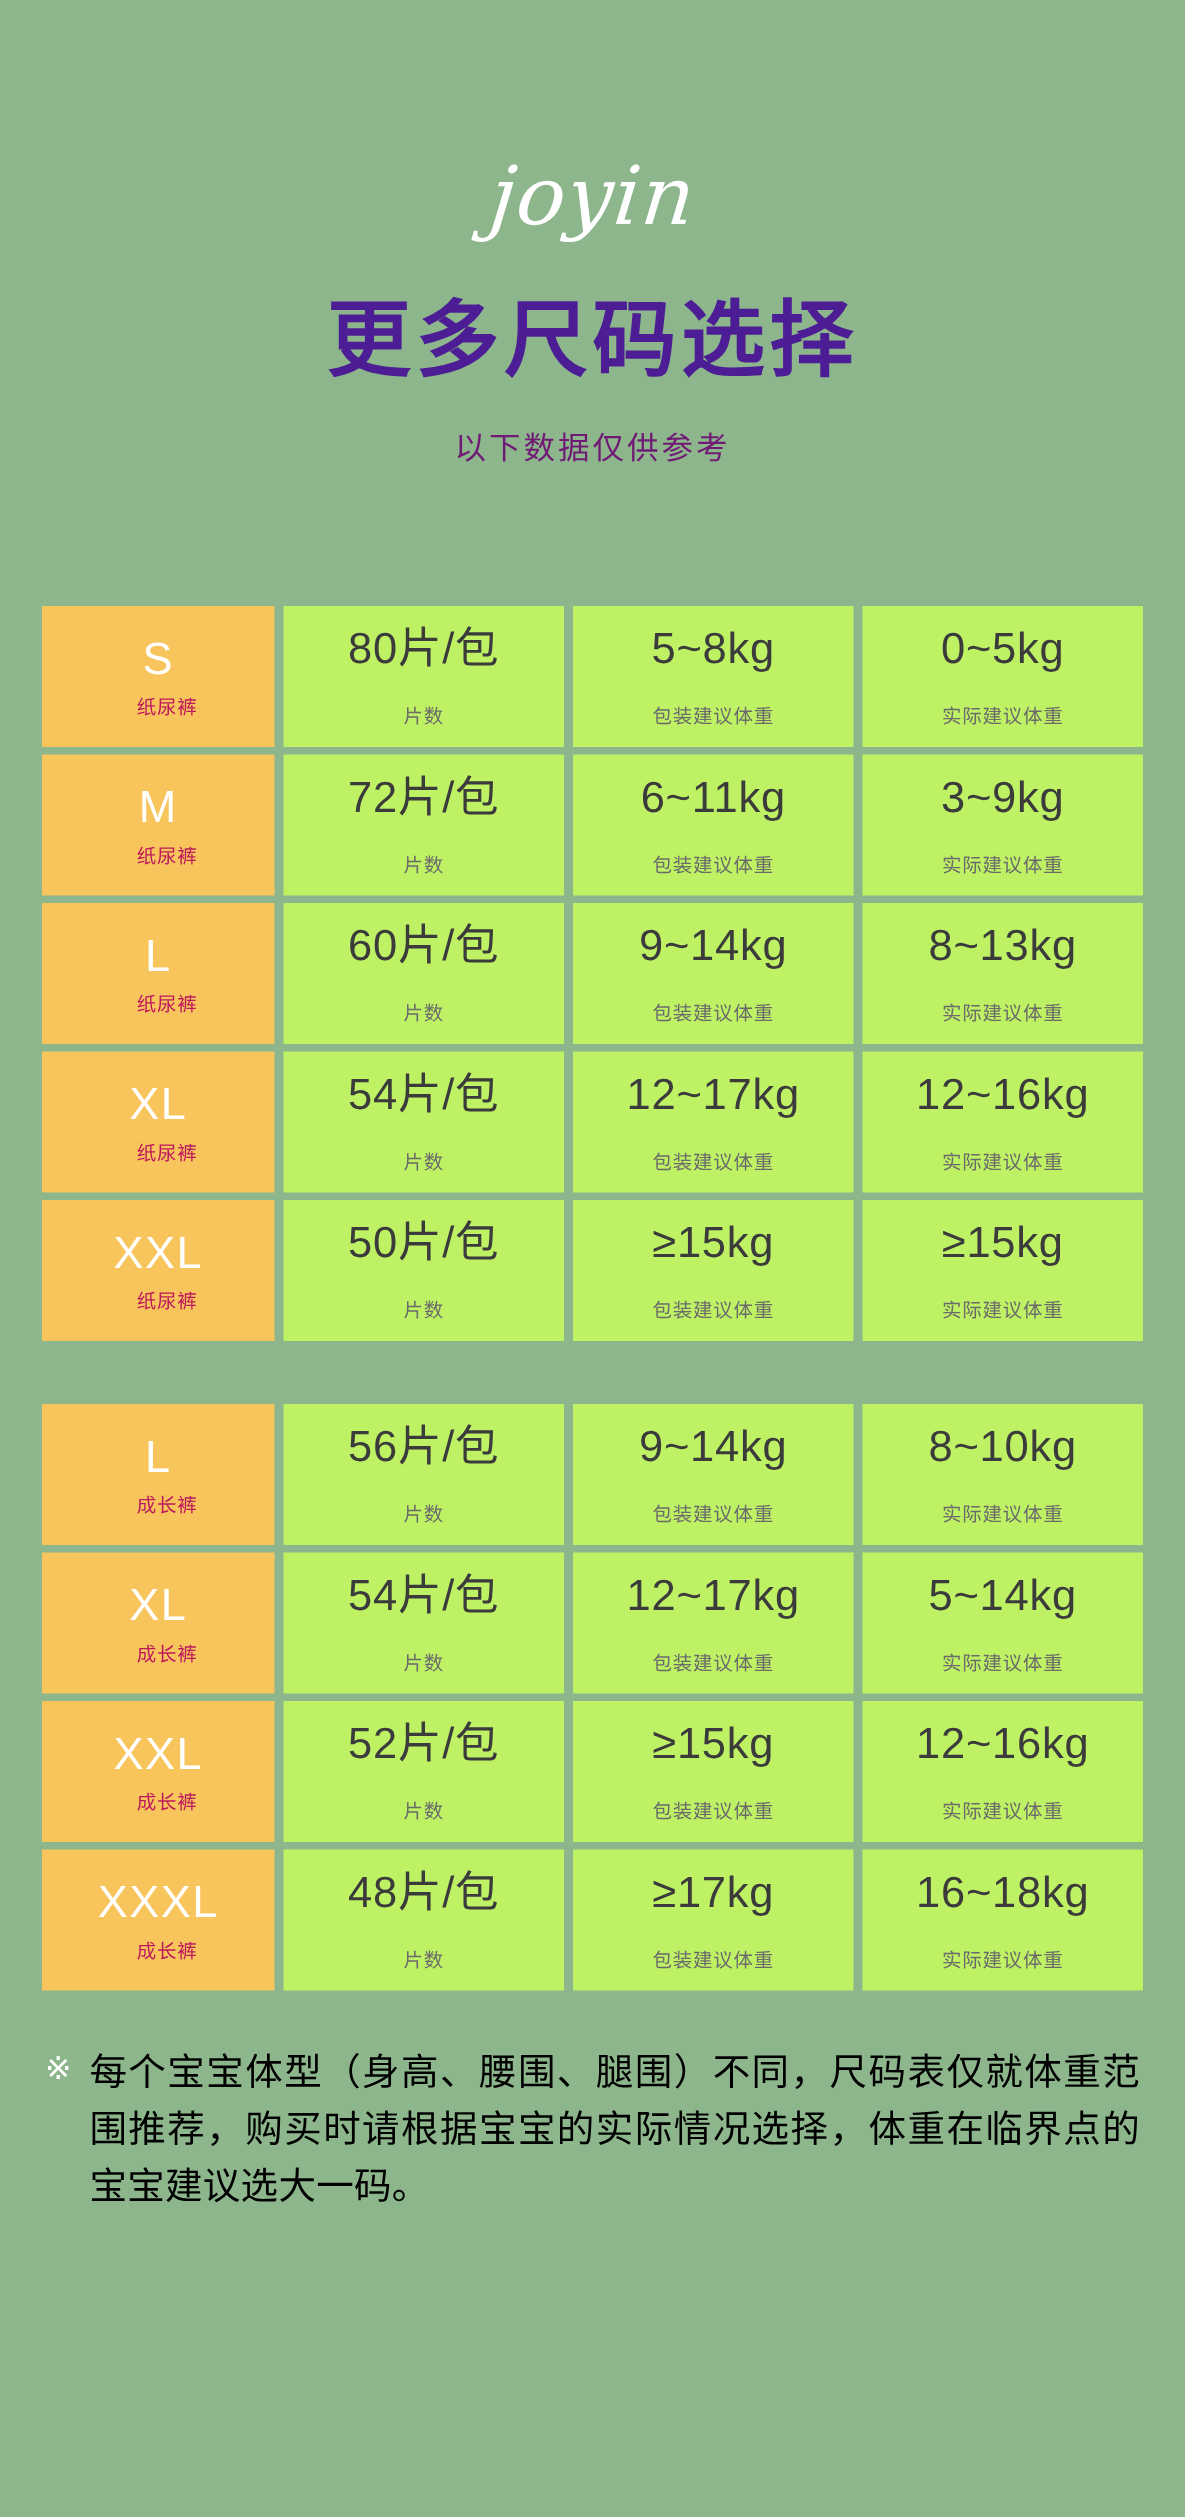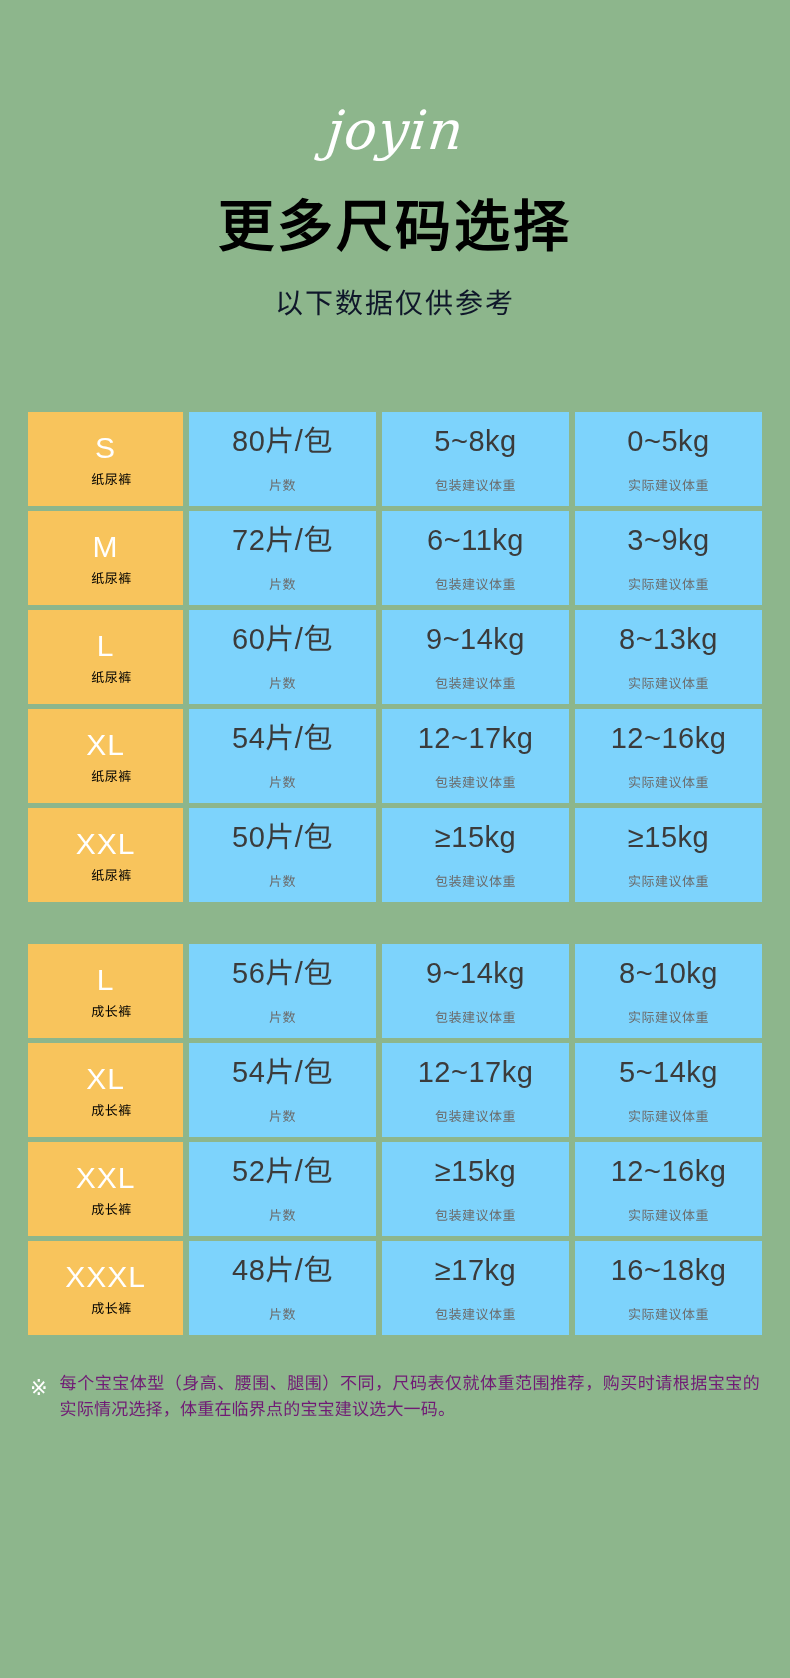--- a/index.html
+++ b/index.html
@@ -42,30 +42,30 @@
     font-weight: 400;
     transform: skewX(-6deg);
     display: inline-block;
   }
 
   .page-title {
     margin-top: 40px;
     font-size: 56px;
     line-height: 1.05;
     font-weight: 700;
-    color: #000000;
+    color: #4c1d95;
     letter-spacing: 3px;
   }
 
   .page-subtitle {
     margin-top: 30px;
-    font-size: 28px;
+    font-size: 21px;
     line-height: 1.2;
     font-weight: 400;
-    color: #0f172a;
+    color: #701a75;
     letter-spacing: 2px;
   }
 
   
   .tables {
     margin-top: 92px;
     padding: 0 28px;
   }
 
   .size-table {
@@ -92,21 +92,21 @@
   }
 
   .cell-size {
     width: 155px;
     flex: 0 0 155px;
     background: #f8c45c;
   }
 
   .cell-data {
     flex: 1 1 0;
-    background: #7dd3fc;
+    background: #bef264;
   }
 
   .cell-main {
     font-size: 29px;
     line-height: 1.15;
     color: #3b3b3b;
     font-weight: 400;
     letter-spacing: 0.5px;
   }
 
@@ -119,21 +119,21 @@
 
   .cell-sub {
     margin-top: 21px;
     font-size: 13px;
     line-height: 1.1;
     color: #6b6b6b;
     letter-spacing: 0.5px;
   }
 
   .cell-size .cell-sub {
-    color: #000000;
+    color: #be185d;
     font-size: 13px;
     margin-top: 8px;
     margin-left: 12px;
   }
 
   
   .footer-note {
     margin-top: 36px;
     padding: 0 30px 0 30px;
     display: flex;
@@ -143,23 +143,23 @@
 
   .note-mark {
     font-size: 21px;
     line-height: 1.5;
     color: #ffffff;
     flex: 0 0 auto;
     padding-top: 1px;
   }
 
   .note-text {
-    font-size: 17px;
+    font-size: 25px;
     line-height: 1.52;
-    color: #701a75;
+    color: #000000;
     letter-spacing: 0.2px;
     text-align: justify;
   }
 </style>
 </head>
 <body>
 
 <div class="page">
 
   <div class="header">

